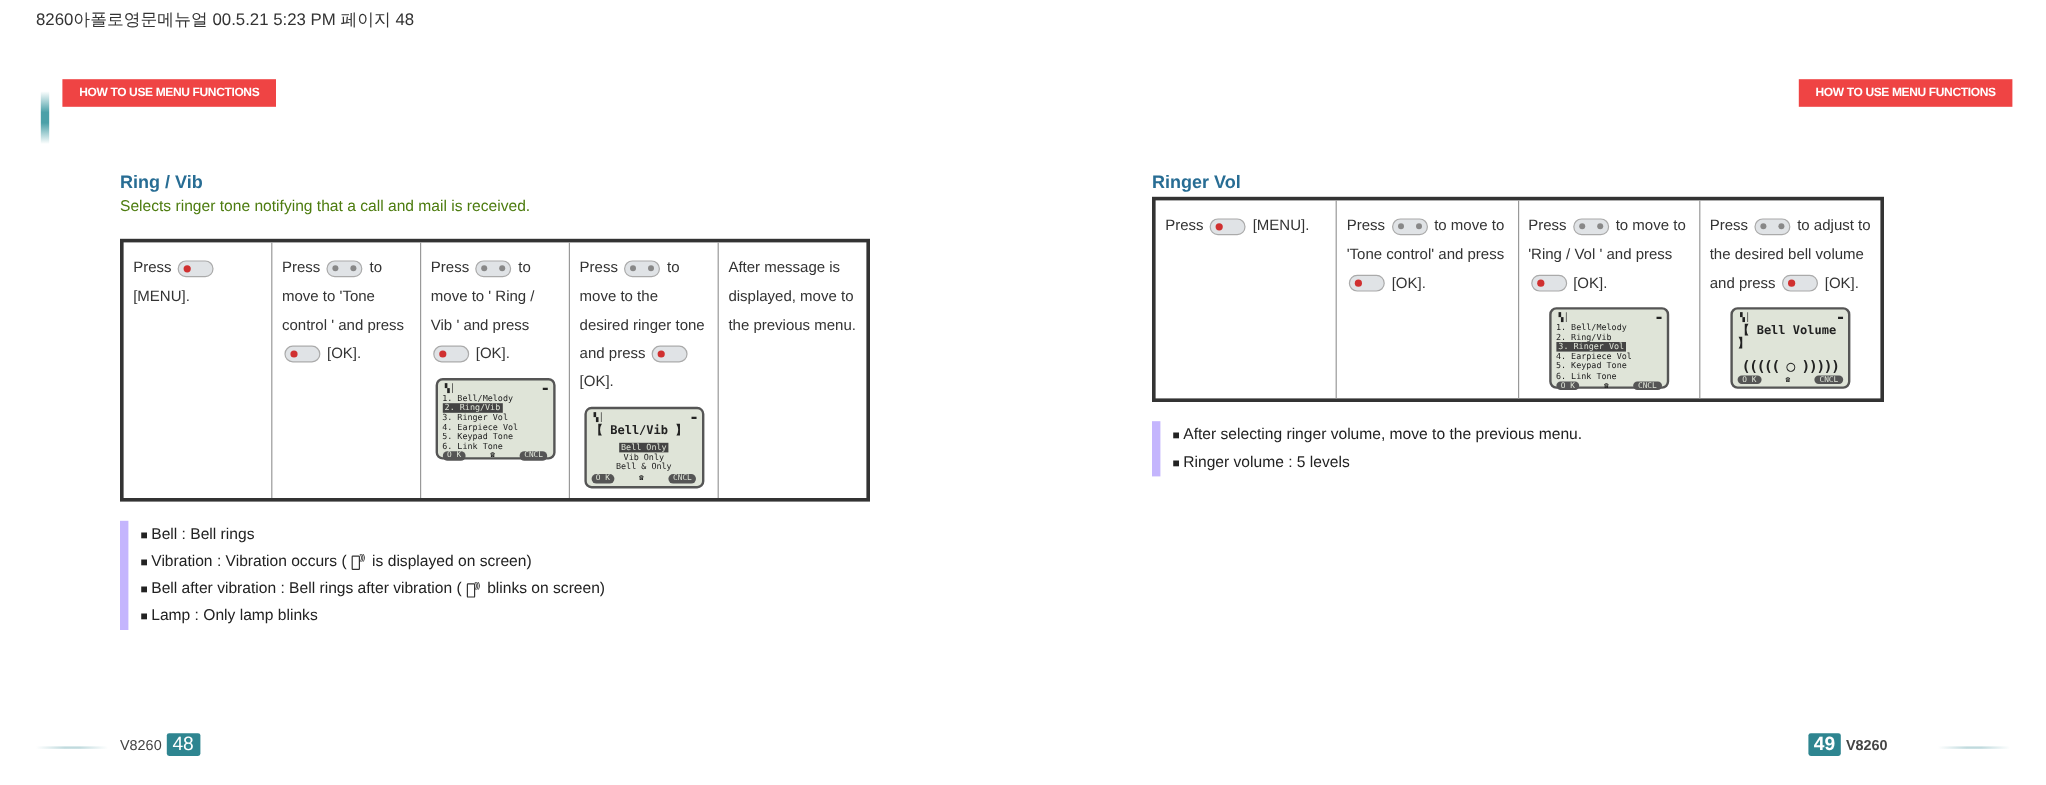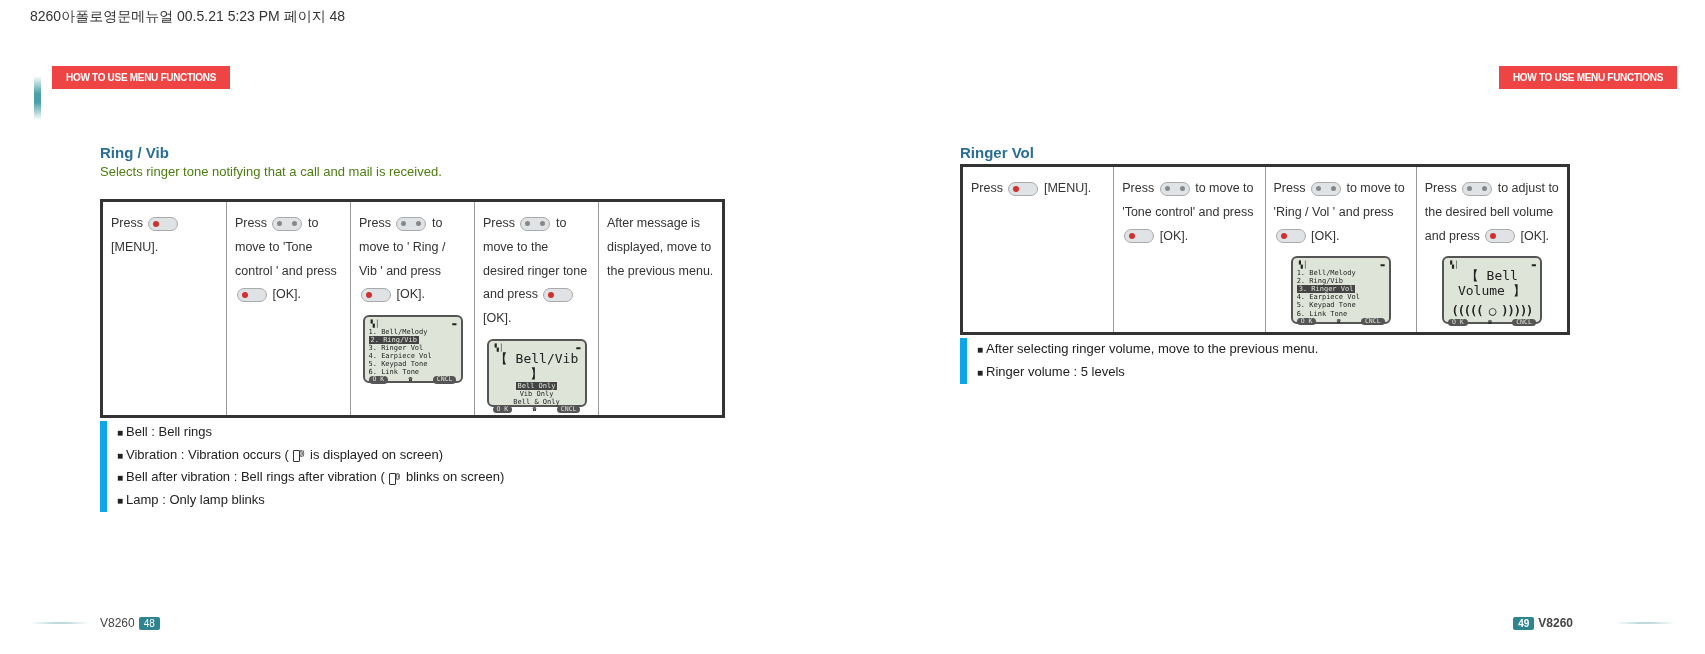--- a/index.html
+++ b/index.html
@@ -136,31 +136,31 @@
     justify-content:space-between;
   }
   .lcd-status { display:flex; justify-content:space-between; font-size:7px;}
   .lcd-lines { font-size:7px; }
   .lcd-line { white-space:nowrap; }
   .lcd-line.hl { background:#444; color:#dfe4d8; display:inline-block; padding:0 2px;}
   .lcd-bottom { display:flex; justify-content:space-between; font-size:6.5px; }
   .lcd-bottom .pill{
     background:#555;color:#dfe4d8;border-radius:6px;padding:0 4px;
   }
-  .lcd-title { text-align:center; font-size:13px;}
+  .lcd-title { text-align:left; font-size:10px;font-weight:bold;}
   .lcd-vol {
     text-align:center;
     font-size: 12px;
     letter-spacing: -1px;
     font-weight: bold;
     margin-top:6px;
   }
   .notes {
-    margin-top: 3px;
-    border-left: 7px solid #0ea5e9;
+    margin-top: 16px;
+    border-left: 7px solid #c4b5fd;
     padding-left: 10px;
     font-size: 13px;
     line-height: 1.75;
   }
   .notes .sq { font-size: 10px; margin-right: 3px;}
   .vib-icon {
     display:inline-block;
     width:14px;height:12px;
     vertical-align:middle;
     position:relative;
@@ -179,21 +179,21 @@
   }
   .footer {
     position: absolute;
     bottom: 10px;
     font-size: 12px;
     color: #444;
   }
   .page-left .footer { left: 100px; }
   .page-right .footer { right: 132px; font-weight: bold; }
   .footer .pg {
-    background:#2e8590;color:#fff;padding:1px 5px;font-size:10px;
+    background:#2e8590;color:#fff;padding:1px 5px;font-size:16px;
     border-radius:2px;margin:0 4px;
   }
   .footer-line {
     position:absolute;
     bottom: 16px;
     height:2px;
     background: linear-gradient(90deg, rgba(46,133,144,0)0%, rgba(46,133,144,0.3) 40%, rgba(46,133,144,0.3)60%, rgba(46,133,144,0)100%);
   }
   .page-left .footer-line { left:30px; width: 60px; }
   .page-right .footer-line { right:30px; width:60px; }

